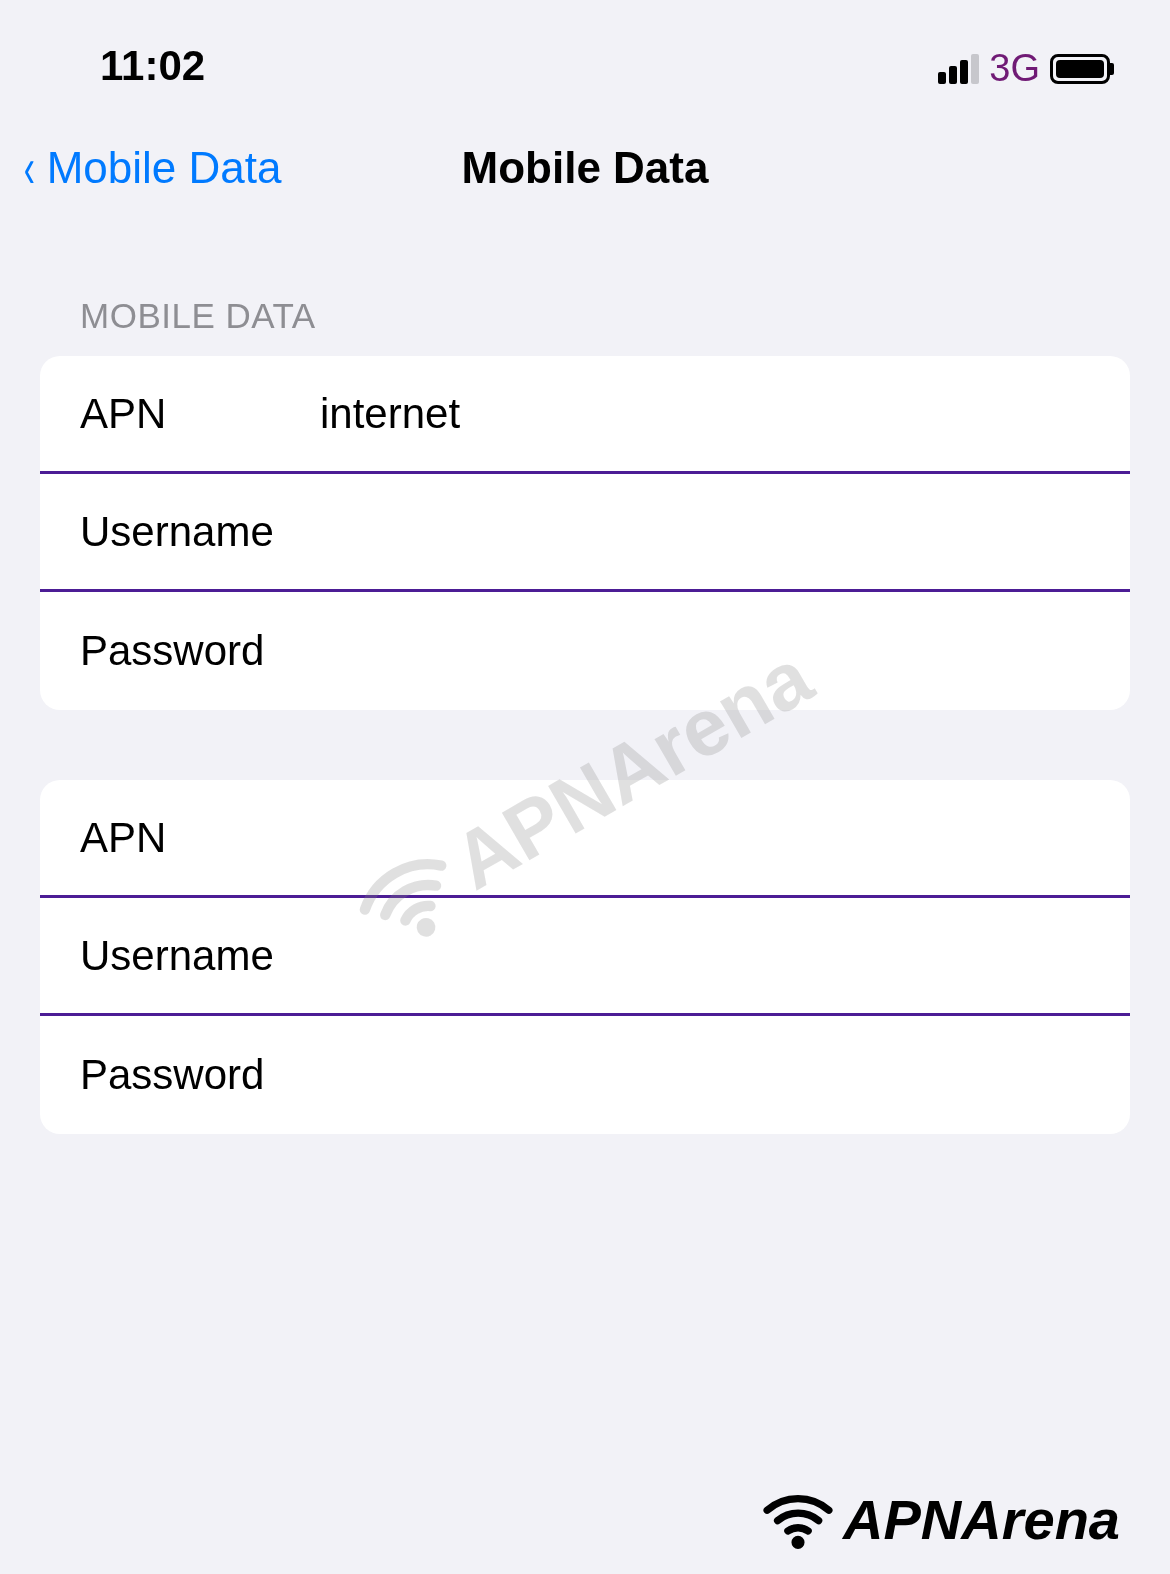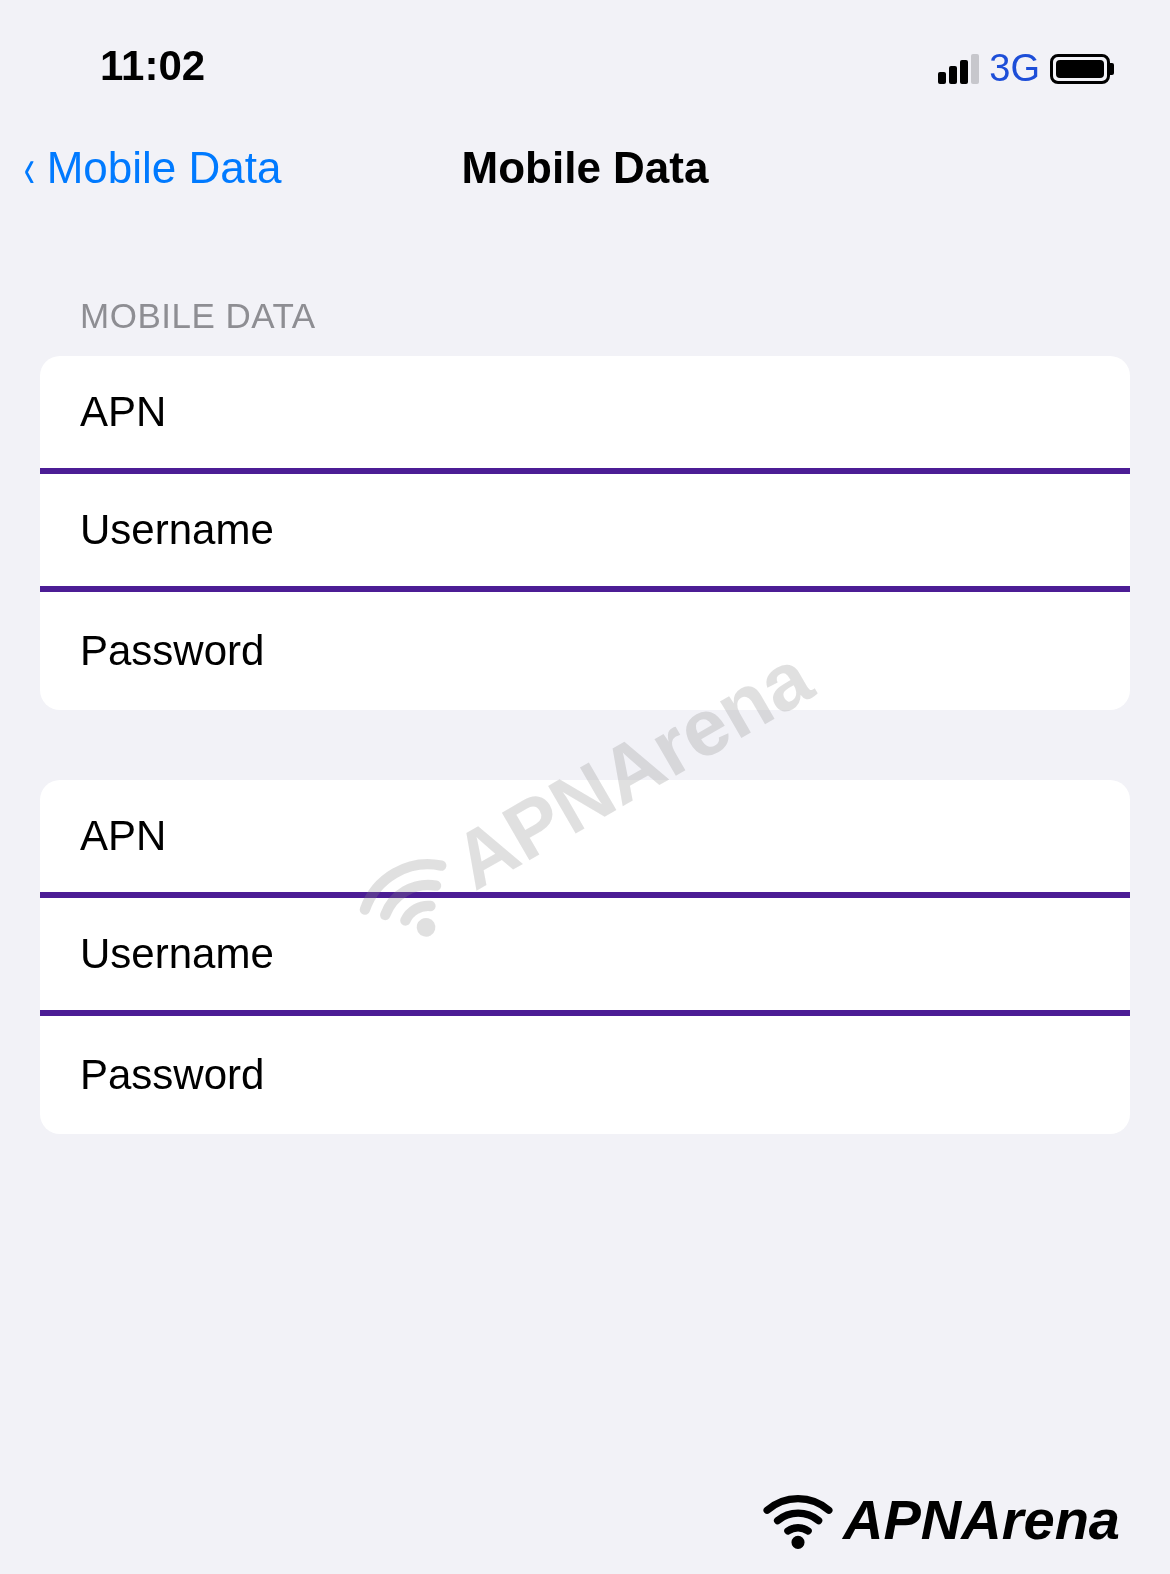--- a/index.html
+++ b/index.html
@@ -50,21 +50,21 @@
     }
     
     .signal-bar:nth-child(1) { height: 12px; }
     .signal-bar:nth-child(2) { height: 18px; }
     .signal-bar:nth-child(3) { height: 24px; }
     .signal-bar:nth-child(4) { height: 30px; background-color: #c7c7cc; }
     
     .network-type {
       font-size: 38px;
       font-weight: 400;
-      color: #1d4ed8;
+      color: #701a75;
     }
     
     .battery {
       width: 60px;
       height: 30px;
       border: 3px solid #000;
       border-radius: 8px;
       position: relative;
       padding: 3px;
     }
@@ -144,21 +144,21 @@
       background-color: #fff;
       border-radius: 20px;
       overflow: hidden;
     }
     
     .settings-row {
       display: flex;
       align-items: center;
       padding: 32px 40px;
       min-height: 118px;
-      border-bottom: 6px solid #4c1d95;
+      border-bottom: 3px solid #4c1d95;
     }
     
     .settings-row:last-child {
       border-bottom: none;
     }
     
     .row-label {
       font-size: 42px;
       font-weight: 400;
       color: #000;
@@ -246,20 +246,21 @@
     <span>Mobile Data</span>
   </div>
   <div class="nav-title">Mobile Data</div>
 </div>
 
 <div class="section">
   <div class="section-header">MOBILE DATA</div>
   <div class="settings-group">
     <div class="settings-row">
       <div class="row-label">APN</div>
+      <input class="row-value" type="text" value="internet" style="">
     </div>
     <div class="settings-row">
       <div class="row-label">Username</div>
       <input class="row-value" type="text" value="" style="">
     </div>
     <div class="settings-row">
       <div class="row-label">Password</div>
       <input class="row-value" type="text" value="" style="">
     </div>
   </div>

